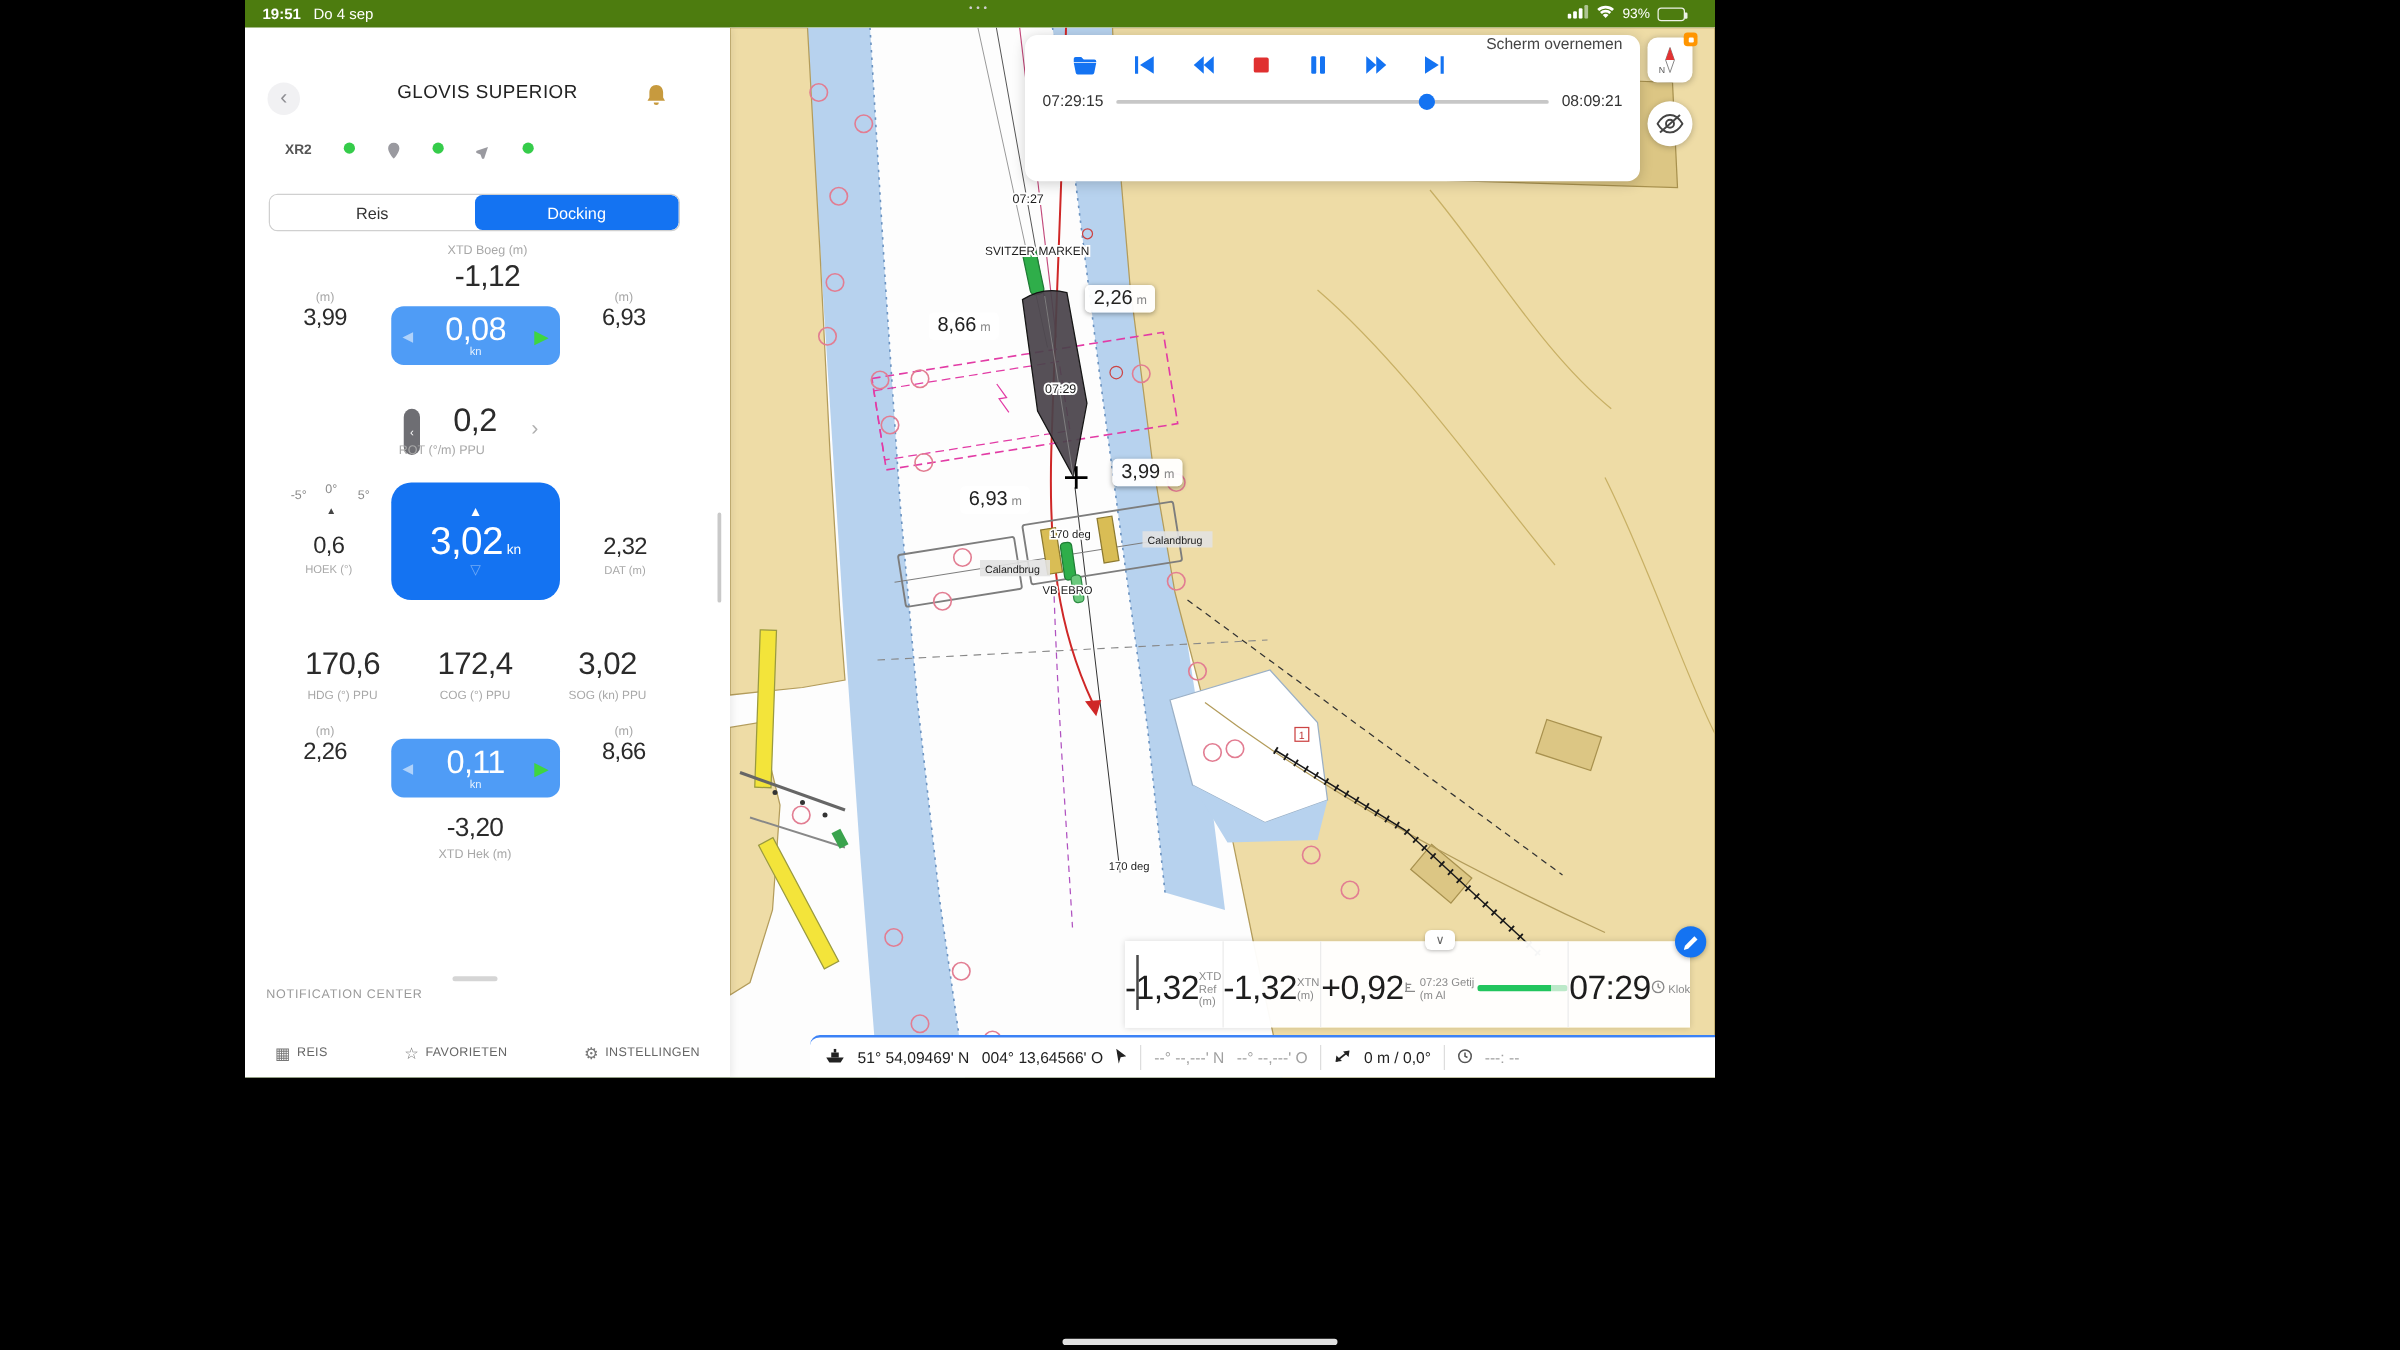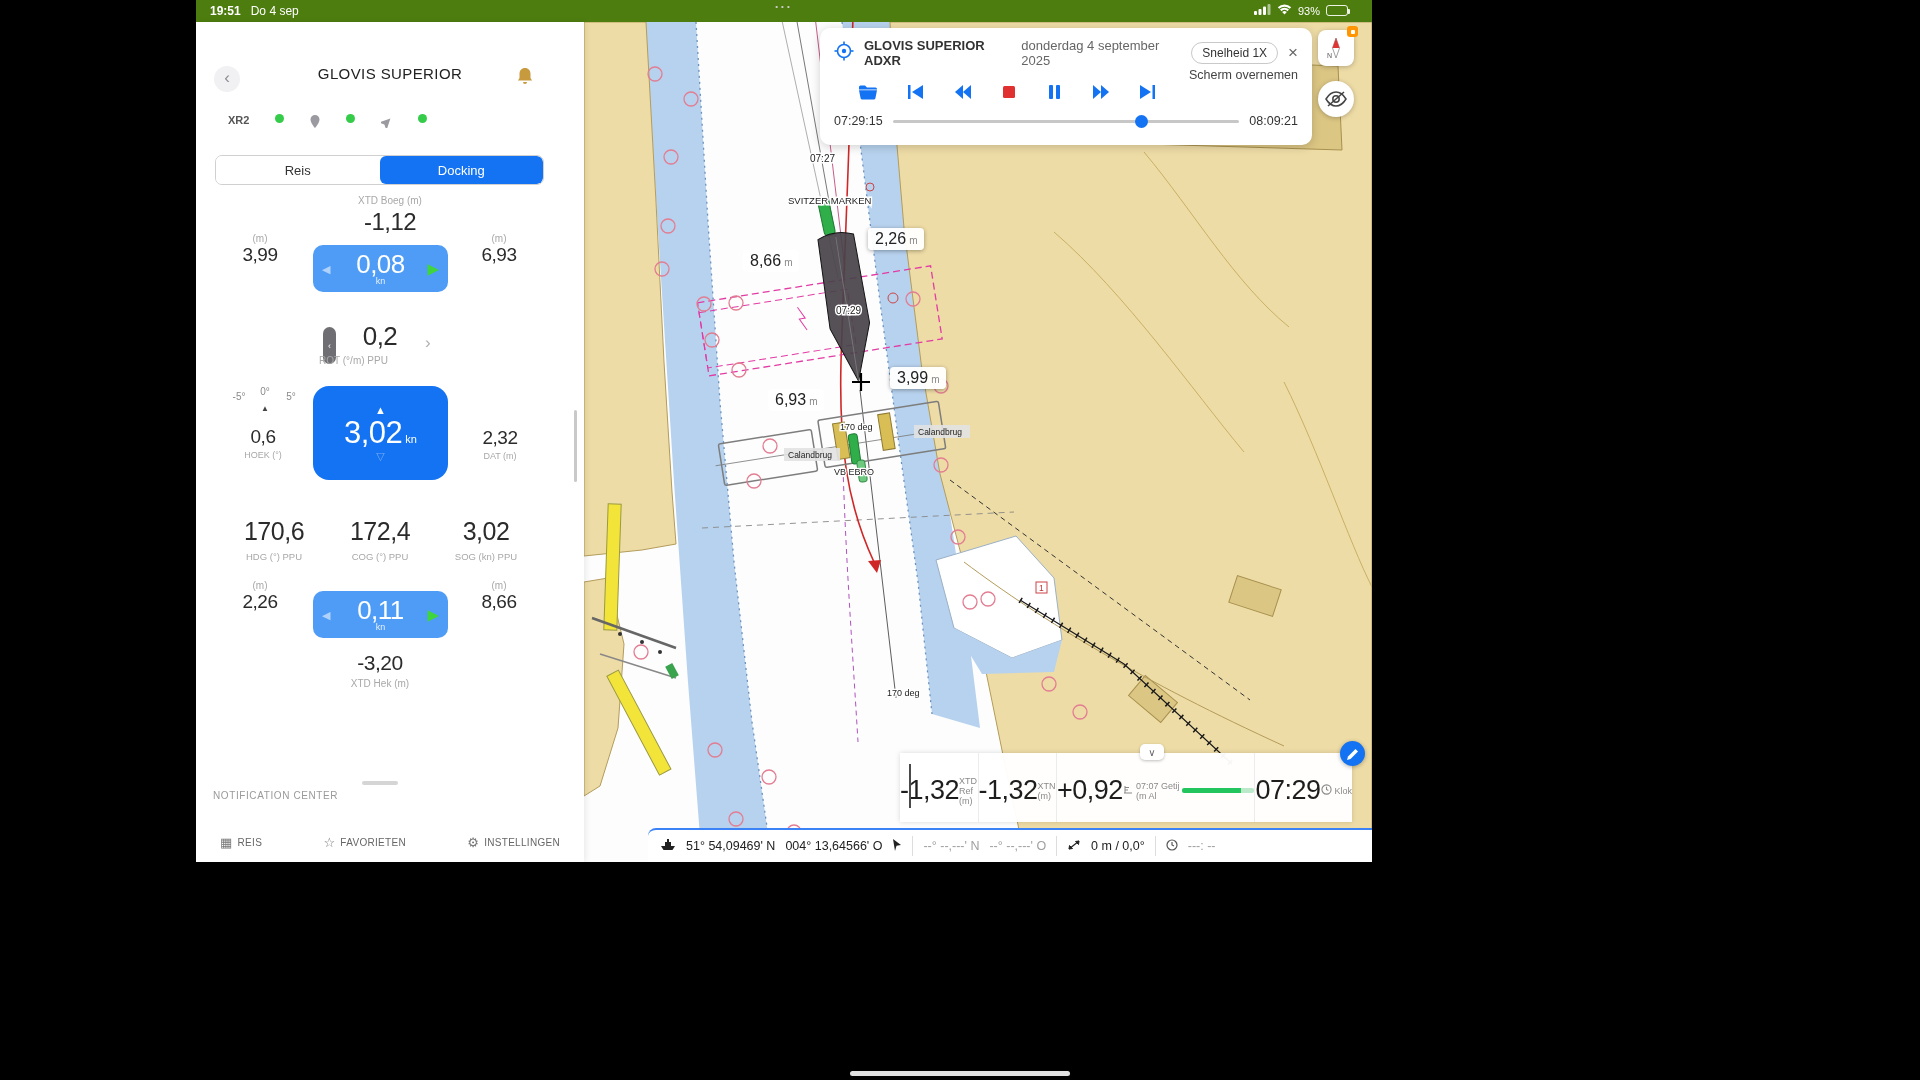--- a/index.html
+++ b/index.html
@@ -351,34 +351,20 @@
           <span class="cv">3,99</span>
             <span class="cu">m</span>
         </div>
         <div class="callout" style="left:184px;top:367px">
           <span class="cv">6,93</span>
             <span class="cu">m</span>
         </div>
 
         
         <div class="replay">
-          <div class="rp-row1">
-            <span><svg width="20" height="20" viewBox="0 0 20 20" fill="none" stroke="#1473f2">
-                  <circle cx="10" cy="10" r="6.5" stroke-width="1.6"></circle>
-                  <circle cx="10" cy="10" r="2.2" fill="#1473f2" stroke="none"></circle>
-                  <line x1="10" y1="0.5" x2="10" y2="3.5" stroke-width="1.6"></line>
-                  <line x1="10" y1="16.5" x2="10" y2="19.5" stroke-width="1.6"></line>
-                  <line x1="0.5" y1="10" x2="3.5" y2="10" stroke-width="1.6"></line>
-                  <line x1="16.5" y1="10" x2="19.5" y2="10" stroke-width="1.6"></line>
-                </svg></span>
-            <span class="rp-title">GLOVIS SUPERIOR ADXR</span>
-            <span class="rp-date">donderdag 4 september 2025</span>
-            <span class="rp-pill">Snelheid 1X</span>
-            <span class="rp-close">×</span>
-          </div>
           <div class="rp-row2">
             <span class="rp-takeover">Scherm overnemen</span>
             <span><svg width="20" height="16" viewBox="0 0 20 16">
                   <path d="M1,3 a1.5,1.5 0 0 1 1.5,-1.5 h4.5 l2,2 h8.5 a1.5,1.5 0 0 1 1.5,1.5 v0.5 h-18 z" fill="#1473f2"></path>
                   <path d="M1,6.2 h18 l-1.6,8 a1.6,1.6 0 0 1 -1.6,1.3 h-11.6 a1.6,1.6 0 0 1 -1.6,-1.3 z" fill="#1473f2"></path>
                 </svg></span>
             <span><svg width="18" height="16" fill="#1473f2">
                   <rect x="1" y="1" width="2.5" height="14"></rect>
                   <polygon points="16,1 5,8 16,15"></polygon>
                 </svg></span>
@@ -450,21 +436,21 @@
           </div>
           <div class="ovl-cell">
             <div class="ovl-val">+0,92</div>
             <div class="ovl-lbl">
                 <span><svg width="10" height="9" viewBox="0 0 10 9" stroke="#888" stroke-width="1" fill="none">
                     <line x1="1" y1="8" x2="9" y2="8"></line>
                     <line x1="2" y1="1" x2="2" y2="8"></line>
                     <line x1="2" y1="2.5" x2="6" y2="2.5"></line>
                     <line x1="2" y1="5" x2="5" y2="5"></line>
                   </svg></span>
-                <span>07:07 Getij (m Al</span>
+                <span>07:23 Getij (m Al</span>
               </div>
             <div class="tidebar"></div>
           </div>
           <div class="ovl-cell">
             <div class="ovl-val">07:29</div>
             <div class="ovl-lbl">
                 <span><svg width="11" height="11" viewBox="0 0 12 12" fill="none" stroke="#888" stroke-width="1.2">
                     <circle cx="6" cy="6" r="5"></circle>
                     <path d="M6,3 L6,6 L8,7"></path>
                   </svg></span>

